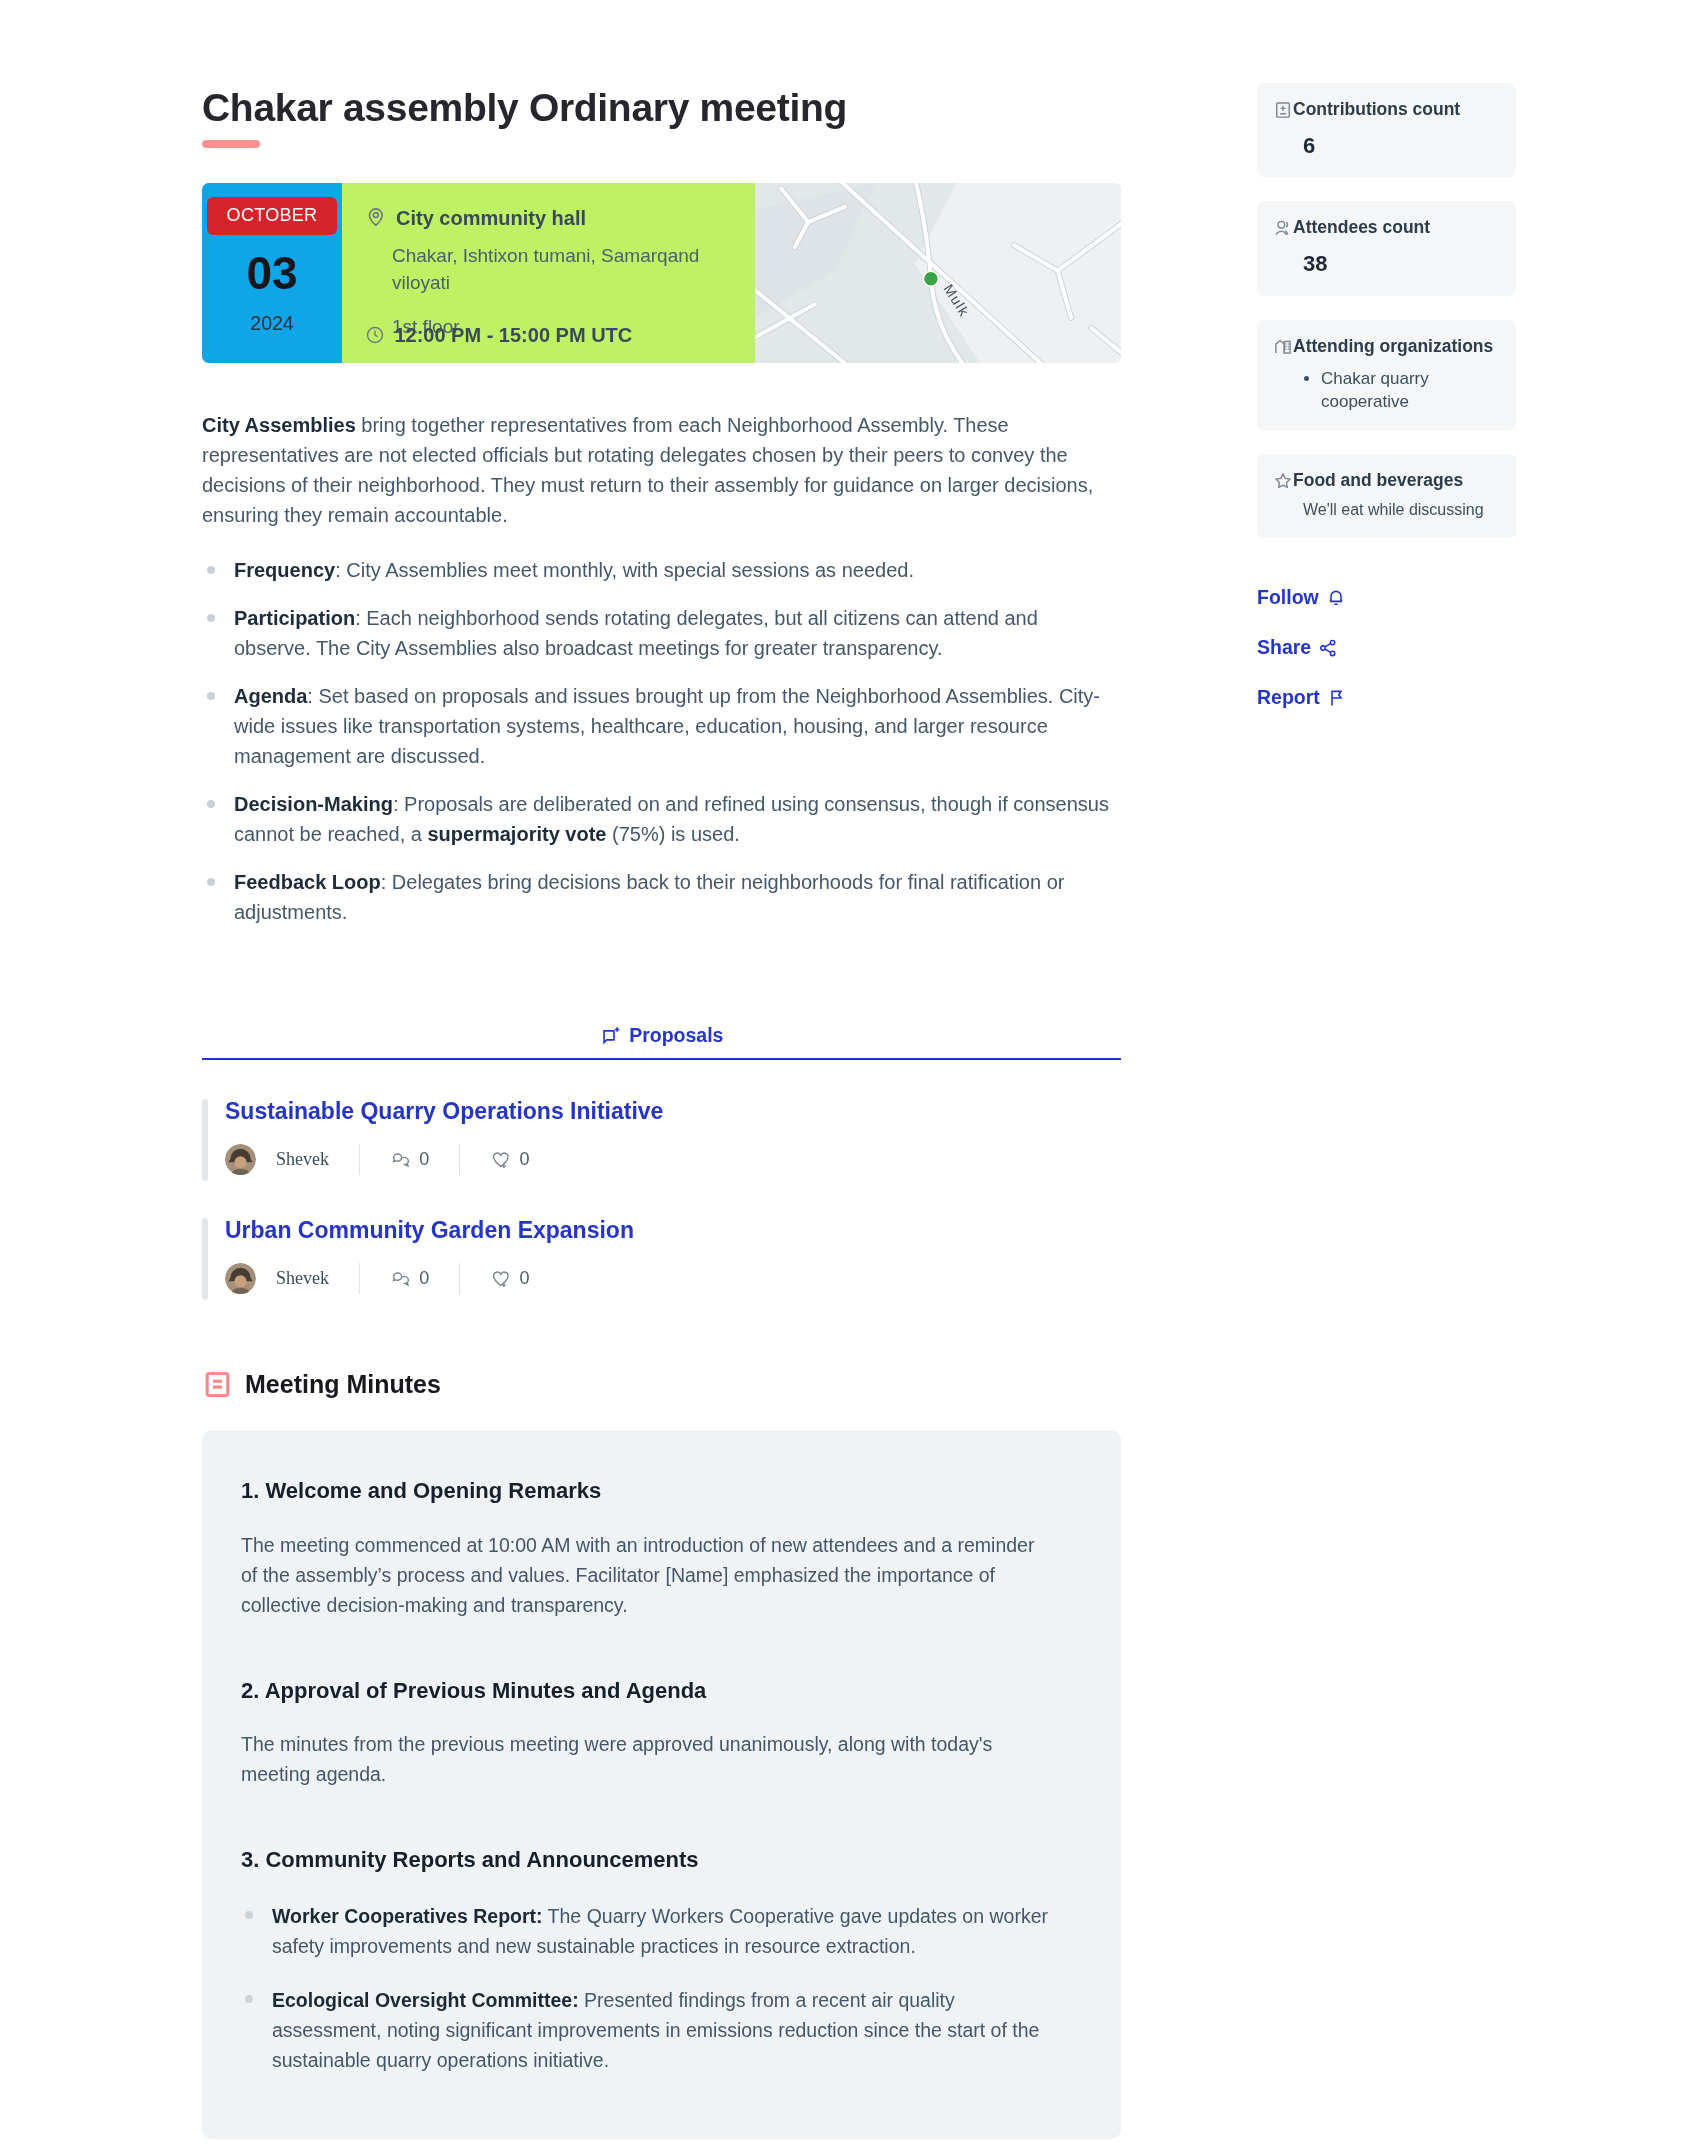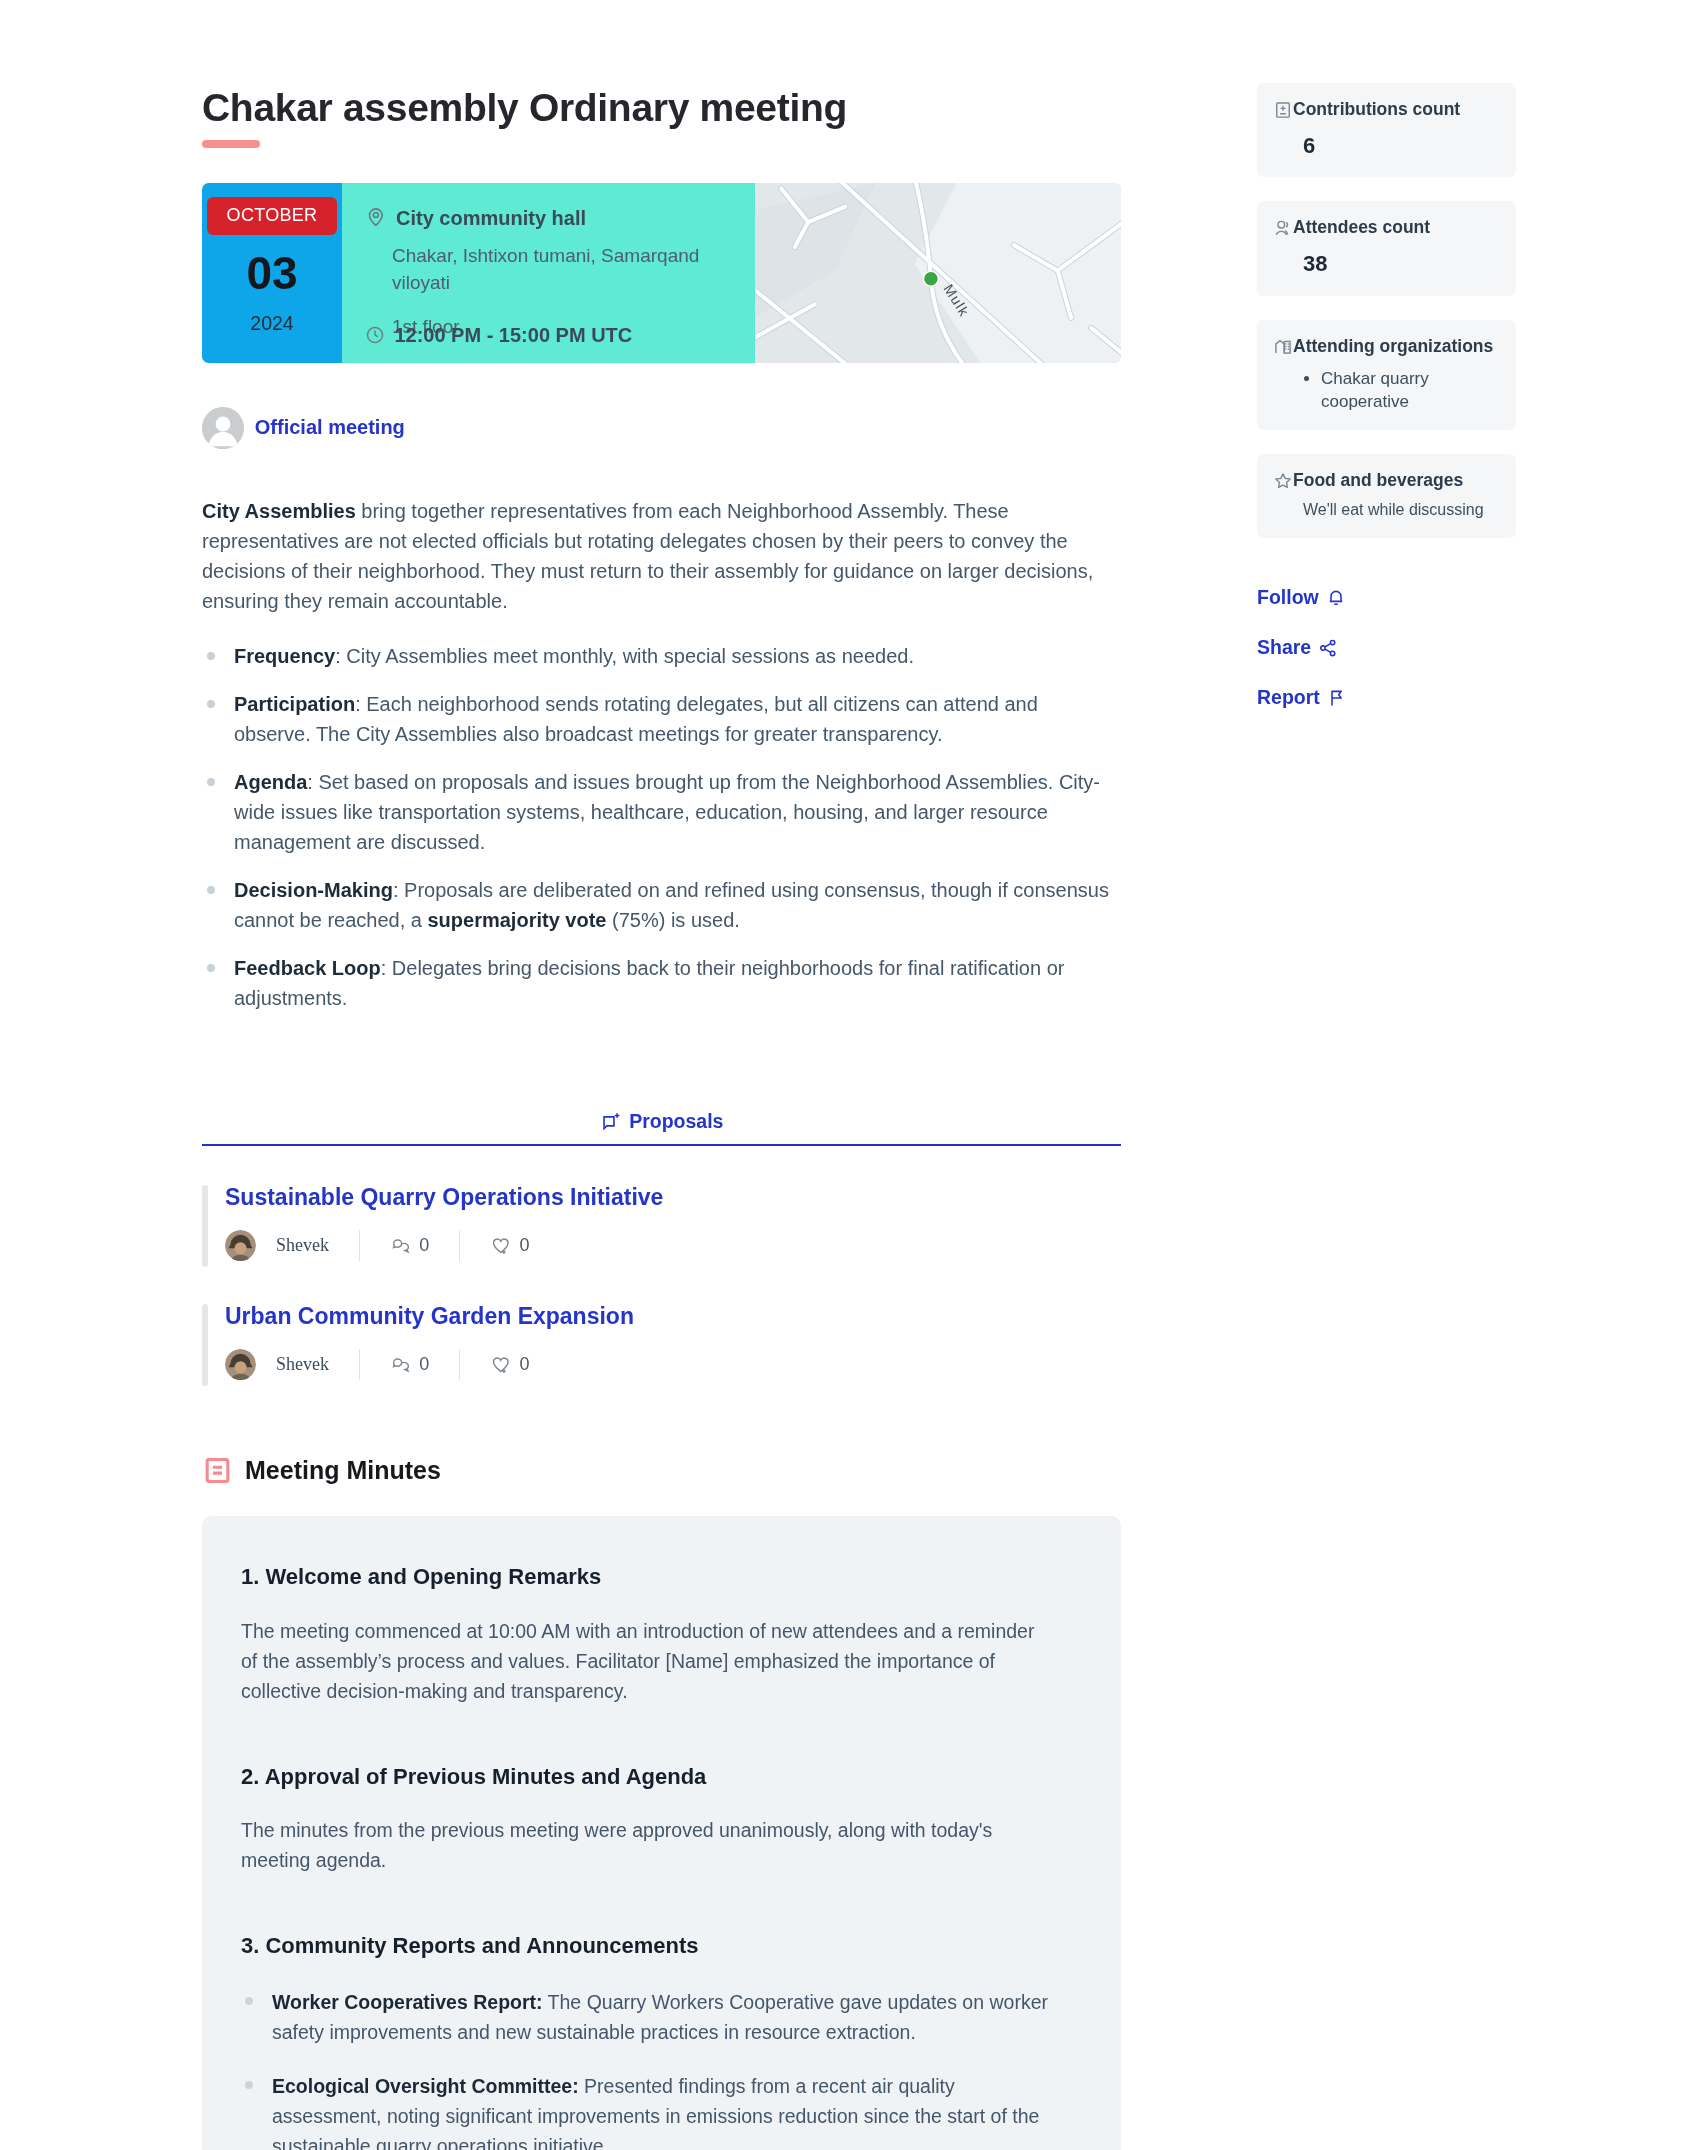--- a/index.html
+++ b/index.html
@@ -19,21 +19,21 @@
   
   .meeting-card { margin-top:35px; height:180px; display:flex; border-radius:6.7px;
     overflow:hidden; background:#f4f6f8; }
   .date-block { width:140px; position:relative; background:#0ea5e9; flex:none; }
   .month-badge { position:absolute; left:5.4px; right:5.4px; top:14px; height:38px;
     background:#d6232b; border-radius:6px; color:#fff; display:flex; align-items:center;
     justify-content:center; font-size:18px; font-weight:400; letter-spacing:0.3px; }
   .day  { margin-top:67px; text-align:center; font-size:46px; font-weight:700; color:#14171b; line-height:1; }
   .year { text-align:center; font-size:19.5px; color:#273039; margin-top:16px; }
 
-  .info-block { width:413px; flex:none; background:#5eead4; position:relative; padding:23px 20px 17.5px 23px; }
+  .info-block { width:413px; flex:none; background:#bef264; position:relative; padding:23px 20px 17.5px 23px; }
   .loc-row { display:flex; align-items:flex-start; gap:9.4px; }
   .loc-name { font-size:20px; font-weight:700; color:#3b4a59; line-height:24px; }
   .loc-address { margin:12px 0 0 27px; width:337px; font-size:19px; line-height:27px; color:#4d5e6d; }
   .loc-floor { margin:20px 0 0 27px; font-size:19px; color:#4d5e6d; }
   .time-row { position:absolute; left:23px; bottom:16px; display:flex; align-items:center; gap:9.4px;
     font-size:20px; font-weight:700; color:#3b4a59; }
 
   .map-block { flex:1; position:relative; background:#e2e7ea; }
   .map-block svg { display:block; width:100%; height:100%; }
 
@@ -150,30 +150,20 @@
             <path d="M545 60 L450 130 L470 200 M450 130 L385 92"></path>
             <path d="M500 215 L545 252"></path>
             <path d="M-10 235 L90 180"></path>
           </g>
           <circle cx="262" cy="142" r="11" fill="#3aa546" stroke="#ffffff" stroke-width="2"></circle>
           <text transform="translate(280,156) rotate(58)" font-size="21" fill="#46525c" letter-spacing="2" font-family="Liberation Sans, sans-serif">Mulk</text>
         </svg>
       </div>
     </div>
 
-    <div class="official-row">
-      <div class="avatar-ph">
-        <svg class="ic" width="42" height="42" viewBox="0 0 62 62">
-          <circle cx="31" cy="31" r="31" fill="#c9cdd0"></circle>
-          <circle cx="31" cy="25" r="11" fill="#ffffff"></circle>
-          <path d="M10 58 a21 21 0 0 1 42 0 z" fill="#ffffff"></path>
-        </svg>
-      </div>
-      <span class="official-label">Official meeting</span>
-    </div>
 
     <p class="lead"><b>City Assemblies</b><span> bring together representatives from each Neighborhood Assembly. These representatives are not elected officials but rotating delegates chosen by their peers to convey the decisions of their neighborhood. They must return to their assembly for guidance on larger decisions, ensuring they remain accountable.</span></p>
 
     <ul class="bullets">
       <li><b>Frequency</b><span>: City Assemblies meet monthly, with special sessions as needed.</span><b></b><span></span></li>
       <li><b>Participation</b><span>: Each neighborhood sends rotating delegates, but all citizens can attend and observe. The City Assemblies also broadcast meetings for greater transparency.</span><b></b><span></span></li>
       <li><b>Agenda</b><span>: Set based on proposals and issues brought up from the Neighborhood Assemblies. City-wide issues like transportation systems, healthcare, education, housing, and larger resource management are discussed.</span><b></b><span></span></li>
       <li><b>Decision-Making</b><span>: Proposals are deliberated on and refined using consensus, though if consensus cannot be reached, a </span><b>supermajority vote</b><span> (75%) is used.</span></li>
       <li><b>Feedback Loop</b><span>: Delegates bring decisions back to their neighborhoods for final ratification or adjustments.</span><b></b><span></span></li>
     </ul>

